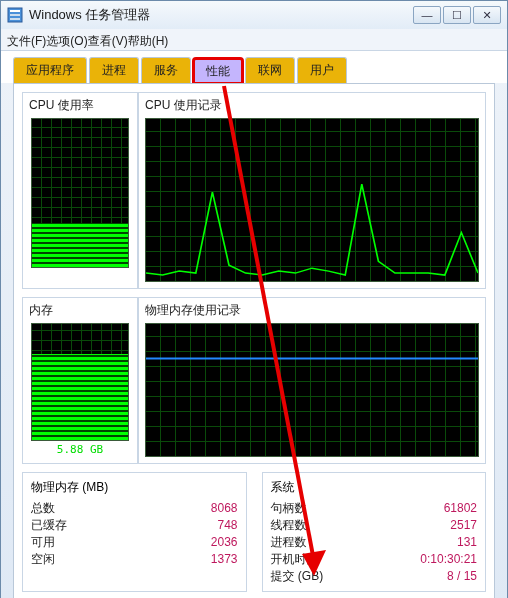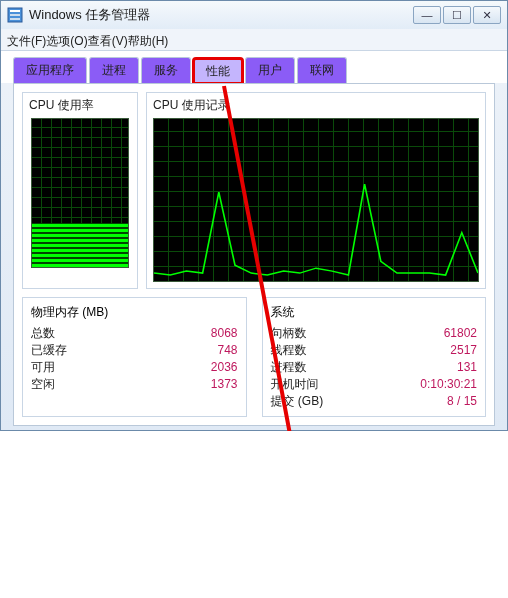--- a/index.html
+++ b/index.html
@@ -6,25 +6,25 @@
 body{background:#fff}
 .window{width:508px;border:1px solid #6b8aaa;background:linear-gradient(#eef3f9,#dfe9f5);position:relative}
 .titlebar{height:28px;display:flex;align-items:center;padding:0 6px;background:linear-gradient(#f5f9fc,#e2ecf7)}
 .titlebar .app-icon{width:16px;height:16px;margin-right:6px}
 .title-text{flex:1;color:#1a1a1a;font-size:13px}
 .win-controls{display:flex;gap:2px}
 .win-btn{width:28px;height:18px;border:1px solid #8aa5c2;border-radius:2px;background:linear-gradient(#f4f8fc,#d8e5f2);display:flex;align-items:center;justify-content:center;font-size:11px;color:#334}
 .menubar{height:22px;display:flex;align-items:flex-end;padding:0 6px;gap:0;background:#f0f4fa;border-bottom:1px solid #c9d6e5}
 .menubar span{color:#222;cursor:default}
 .tabs{display:flex;padding:6px 12px 0;background:#fff}
-.tab{padding:4px 12px;border:1px solid #b9c8d9;border-bottom:none;background:#8b5cf6;margin-right:2px;color:#222;border-radius:3px 3px 0 0}
+.tab{padding:4px 12px;border:1px solid #b9c8d9;border-bottom:none;background:#eab308;margin-right:2px;color:#222;border-radius:3px 3px 0 0}
 .tab.active{background:#c4b5fd;position:relative;top:1px}
 .tab.highlighted{outline:3px solid #e60000;outline-offset:-2px}
 .content{background:#fff;margin:0 12px 4px;border:1px solid #b9c8d9;padding:8px;position:relative}
-.row{display:flex;gap:8px;margin-bottom:8px}
+.row{display:flex;gap:0;margin-bottom:8px}
 .group{border:1px solid #c9d6e5;padding:4px 6px 6px}
 .group-title{font-size:12px;color:#222;margin-bottom:4px}
 .meter{width:98px;height:150px;border:1px solid #3a5a3a;background:#000;position:relative;margin:0 auto}
 .meter-fill{position:absolute;bottom:0;left:0;right:0;background:repeating-linear-gradient(0deg,#00ff00 0 3px,#004400 3px 5px)}
 .meter-grid{position:absolute;inset:0;background:repeating-linear-gradient(0deg,transparent 0 9px,#0a4a0a 9px 10px),repeating-linear-gradient(90deg,transparent 0 9px,#0a4a0a 9px 10px)}
 .meter-label{text-align:center;color:#00dd00;font-size:11px;margin-top:2px;font-family:monospace}
 .graph{flex:1;height:174px;border:1px solid #3a5a3a;background:#000;position:relative;overflow:hidden}
 .graph-sm{height:134px}
 .graph-grid{position:absolute;inset:0;background:repeating-linear-gradient(0deg,transparent 0 14px,#0a4a0a 14px 15px),repeating-linear-gradient(90deg,transparent 0 14px,#0a4a0a 14px 15px)}
 .graph svg{position:absolute;inset:0;width:100%;height:100%}
@@ -61,22 +61,22 @@
     <span>选项(O)</span>
     <span>查看(V)</span>
     <span>帮助(H)</span>
   </div>
 
   <div class="tabs">
     <div class="tab">应用程序</div>
     <div class="tab">进程</div>
     <div class="tab">服务</div>
     <div class="tab active highlighted">性能</div>
+    <div class="tab">联网</div>
     <div class="tab">用户</div>
-    <div class="tab">联网</div>
   </div>
 
   <div class="content">
 
     <div class="row">
       <div class="group cpu-left">
         <div class="group-title">CPU 使用率</div>
         <div class="meter">
           <div class="meter-grid"></div>
           <div class="meter-fill" style="height:30%"></div>
@@ -86,20 +86,39 @@
         <div class="group-title">CPU 使用记录</div>
         <div class="graph" style="height:164px">
           <div class="graph-grid"></div>
           <svg viewBox="0 0 300 164" preserveAspectRatio="none">
               <polyline fill="none" stroke="#00ff00" stroke-width="1.5" points="0,156 15,158 30,154 45,156 60,74 75,148 90,156 105,158 120,154 135,156 150,151 165,154 180,158 195,66 210,144 225,156 240,156 255,156 270,158 285,115 300,156"></polyline>
             </svg>
         </div>
       </div>
     </div>
 
+    <div class="row">
+      <div class="group cpu-left">
+        <div class="group-title">内存</div>
+        <div class="meter" style="height:118px">
+          <div class="meter-grid"></div>
+          <div class="meter-fill" style="height:74%"></div>
+        </div>
+        <div class="meter-label">5.88 GB</div>
+      </div>
+      <div class="group" style="flex:1">
+        <div class="group-title">物理内存使用记录</div>
+        <div class="graph graph-sm">
+          <div class="graph-grid"></div>
+          <svg viewBox="0 0 300 134" preserveAspectRatio="none">
+              <line x1="0" y1="35" x2="300" y2="35" stroke="#2288ff" stroke-width="2"></line>
+            </svg>
+        </div>
+      </div>
+    </div>
 
     <div class="stats-row">
       <div class="stat-col">
         <div class="hdr">物理内存 (MB)</div>
         <div class="stat-line">
             <span class="lbl">总数</span>
             <span class="val">8068</span>
           </div>
         <div class="stat-line">
             <span class="lbl">已缓存</span>

